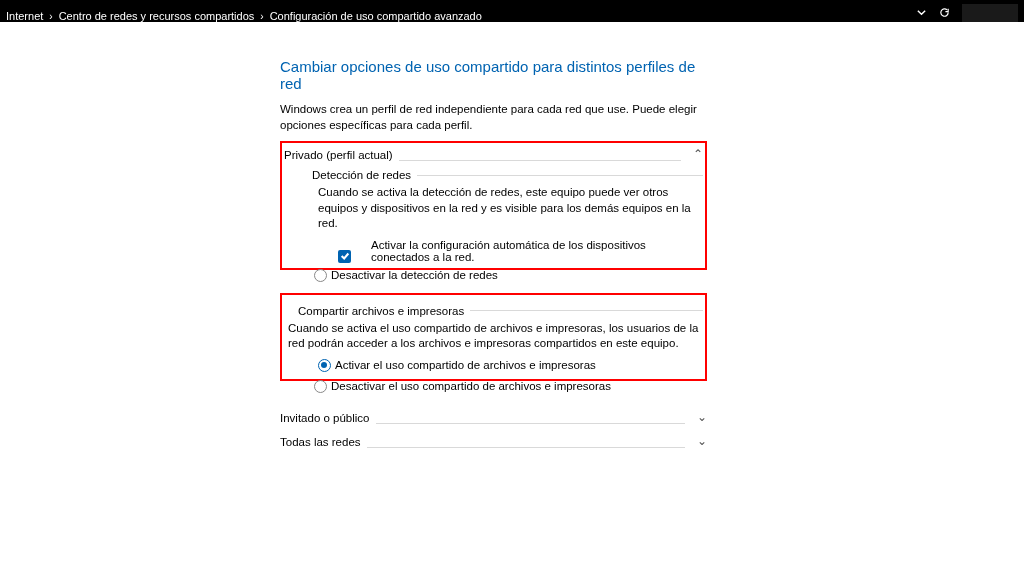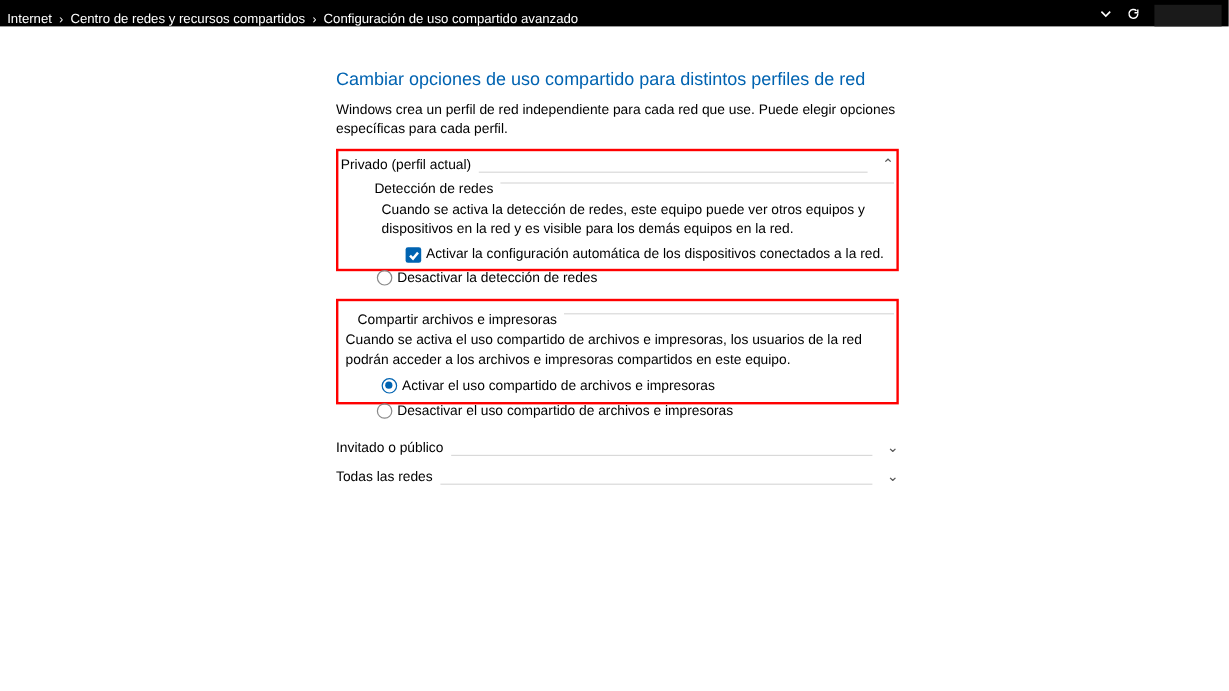--- a/index.html
+++ b/index.html
@@ -30,21 +30,21 @@
       gap: 12px;
     }
     .top-right svg { width: 11px; height: 11px; fill: #fff; }
     .top-input {
       background: #1a1a1a;
       width: 56px;
       height: 18px;
       border: none;
     }
     .content {
-      width: 469px;
+      width: 427px;
       margin-left: 280px;
       margin-top: 36px;
     }
     h1 {
       color: #0063B1;
       font-weight: 400;
       font-size: 15px;
       margin-bottom: 10px;
     }
     .intro { color: #000; line-height: 1.35; margin-bottom: 8px; }
@@ -62,20 +62,21 @@
     .profile-header .line {
       flex: 1;
       height: 1px;
       background: #d9d9d9;
       margin: 0 6px;
     }
     .chevron { font-size: 12px; color: #555; width: 16px; text-align: right; }
 
     .section-label {
       display: flex;
+      align-items: center;
       margin: 6px 0 4px 16px;
       padding-left: 12px;
     }
     .section-label .line { flex:1; height:1px; background:#d9d9d9; margin-left:6px; }
 
     .desc { margin: 4px 0 6px 34px; line-height: 1.35; }
 
     .radio-row {
       display: flex;
       align-items: center;
@@ -87,21 +88,21 @@
     .radio {
       width: 13px; height: 13px; border: 1.5px solid #888; border-radius: 50%;
       display: inline-block; position: relative; flex-shrink:0;
     }
     .radio.selected { border-color: #0063B1; }
     .radio.selected::after {
       content: ""; position: absolute; top: 2px; left: 2px;
       width: 6px; height: 6px; background: #0063B1; border-radius: 50%;
     }
     .checkbox-row {
-      display:flex; align-items:flex-start; margin-left: 54px; gap:4px;
+      display:flex; align-items:flex-end; margin-left: 54px; gap:20px;
       padding: 1px 0; cursor:pointer;
     }
     .checkbox {
       width: 13px; height:13px; background:#0063B1; border-radius:2px;
       display:flex; align-items:center; justify-content:center; flex-shrink:0;
     }
     .checkbox svg { width:10px; height:10px; stroke:#fff; stroke-width:2.5; fill:none; }
 
     .box1 { padding: 2px 2px 4px 2px; margin-bottom:0; }
     .after-box1 { margin-top:-2px; }

